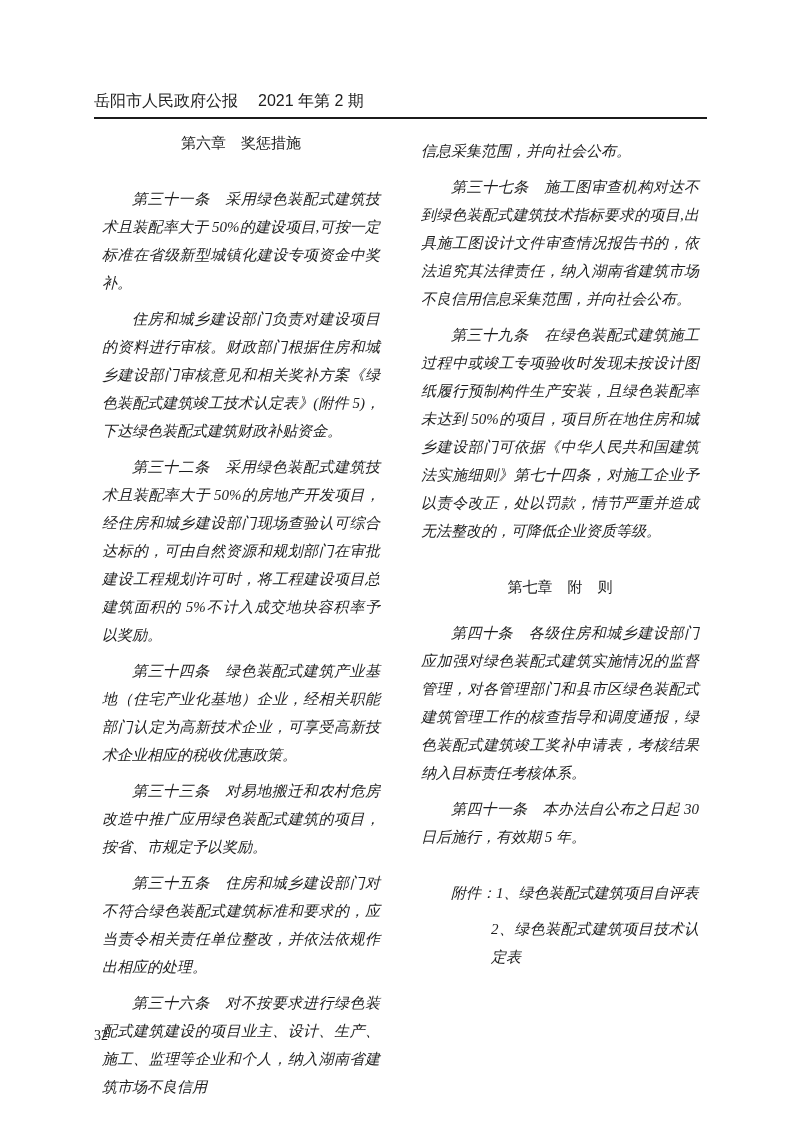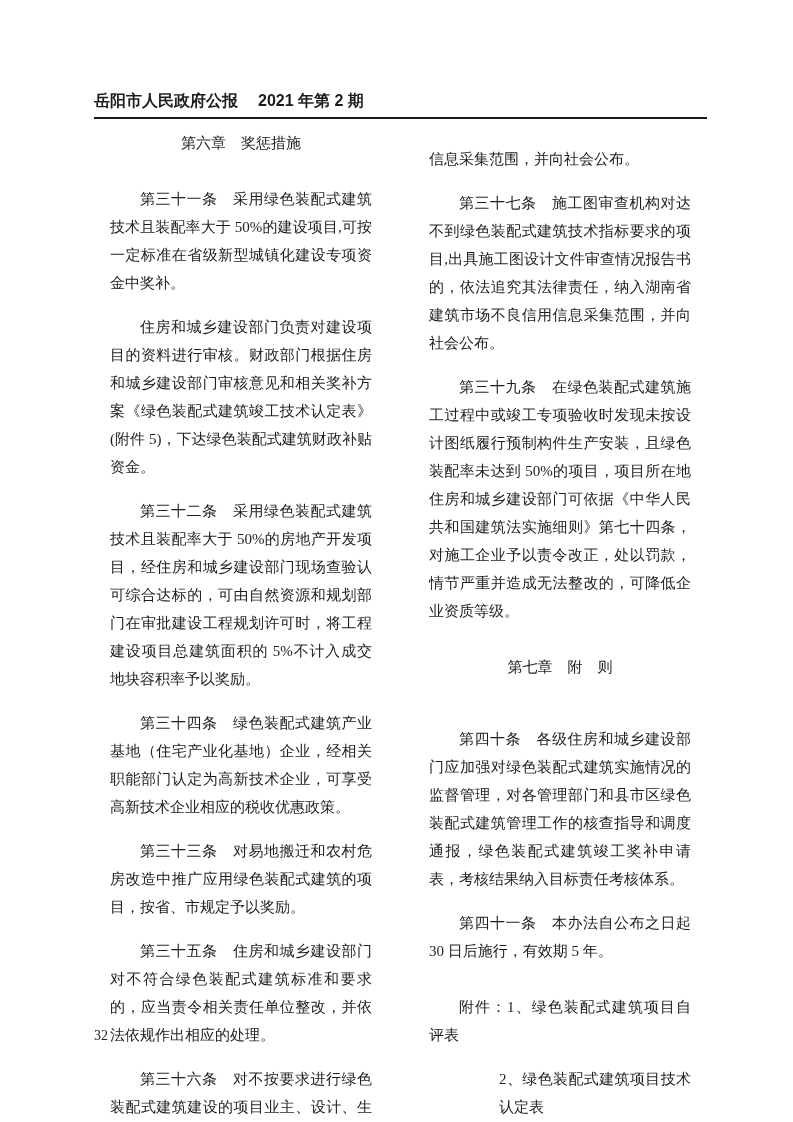--- a/index.html
+++ b/index.html
@@ -11,21 +11,21 @@
     font-family:"Liberation Serif","DejaVu Serif",serif;
     overflow:hidden;
     margin:0 auto;
   }
   .masthead {
     position:absolute;
     left:94px; top:90px;
     width:613px;
     display:flex; gap:20px; align-items:center;
     font-family:"Liberation Sans","DejaVu Sans",sans-serif;
-    font-weight:bold;
+    font-weight:normal;
     font-size:16px; line-height:21px;
     border-bottom:2px solid #1b1b1b;
     padding-bottom:6px;
   }
   .content {
     position:absolute;
     left:94px; top:129px;
     width:613px;
     display:flex; gap:25px;
   }
@@ -38,26 +38,27 @@
     overflow-wrap:anywhere;
   }
   .chapter-heading {
     margin:0 0 28px 0;
     font-size:15px; line-height:28px;
     font-weight:normal;
     text-align:center;
     text-indent:0;
   }
   .chapter-heading.mid {
-    margin:28px 0 44px 0;
+    margin:28px 0 18px 0;
     text-align:center;
   }
   .col p {
-    margin:16px;
+    margin:8px;
     text-indent:2em;
+    font-style:italic;
   }
   .col p.no-indent { text-indent:0; }
   .attachments { margin-top:28px; }
   .attachments .attach-line-2 {
     text-indent:0;
     padding-left:70px;
   }
   .page-number {
     position:absolute;
     left:94px; top:1026px;

